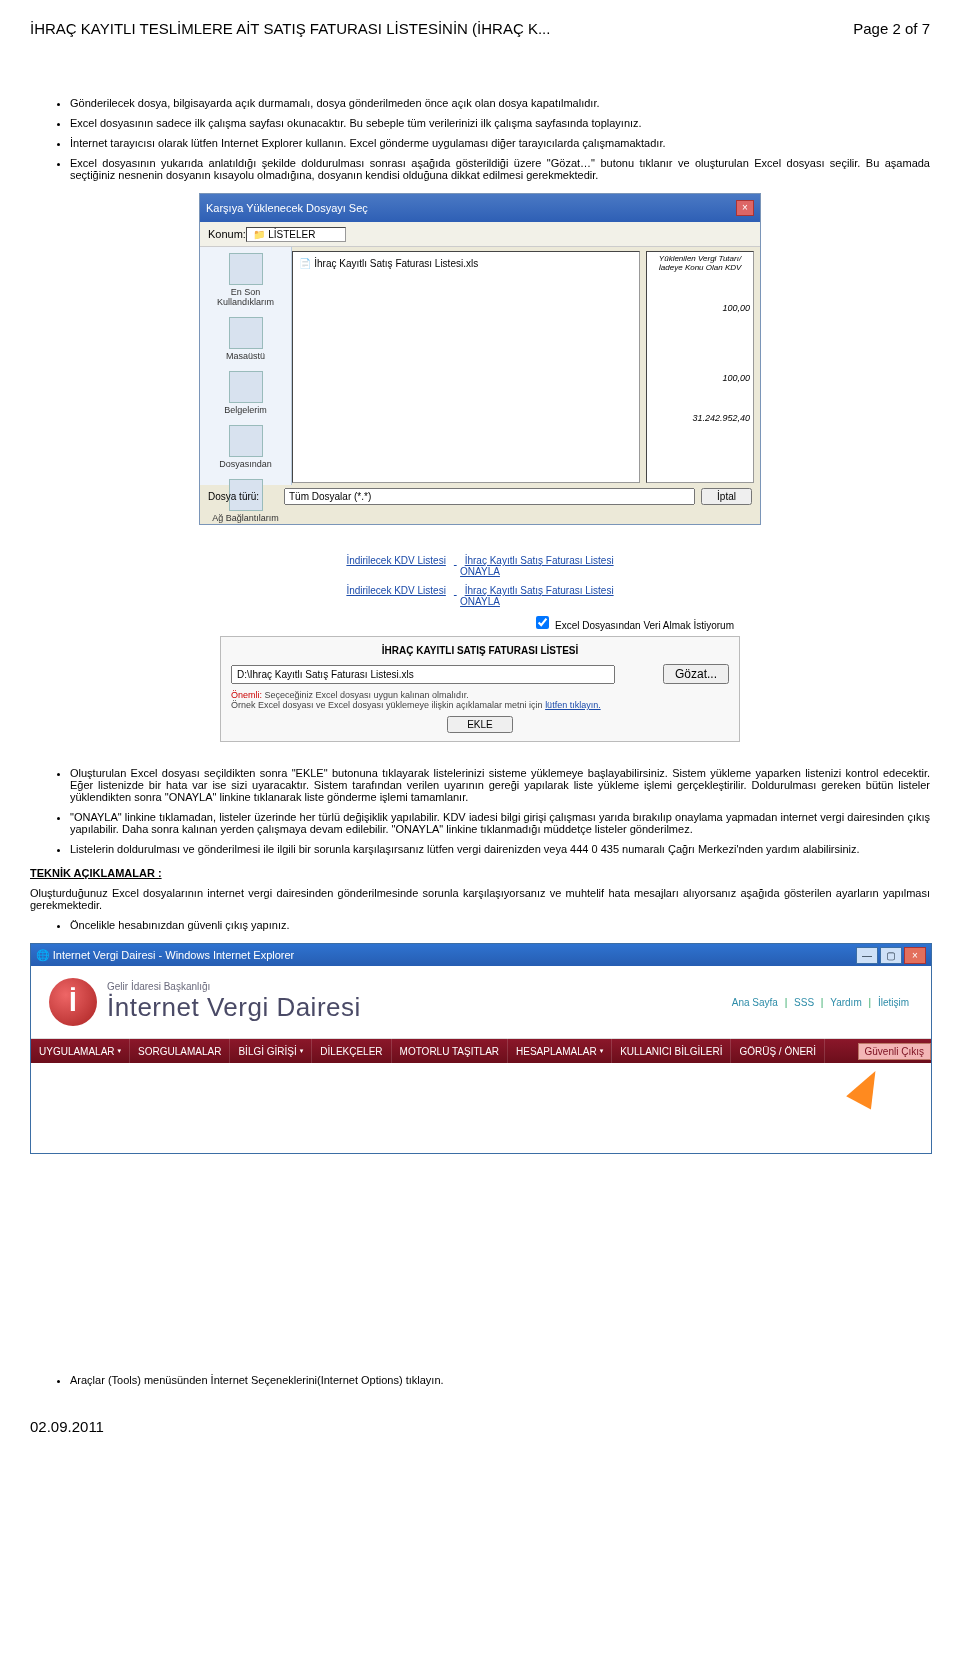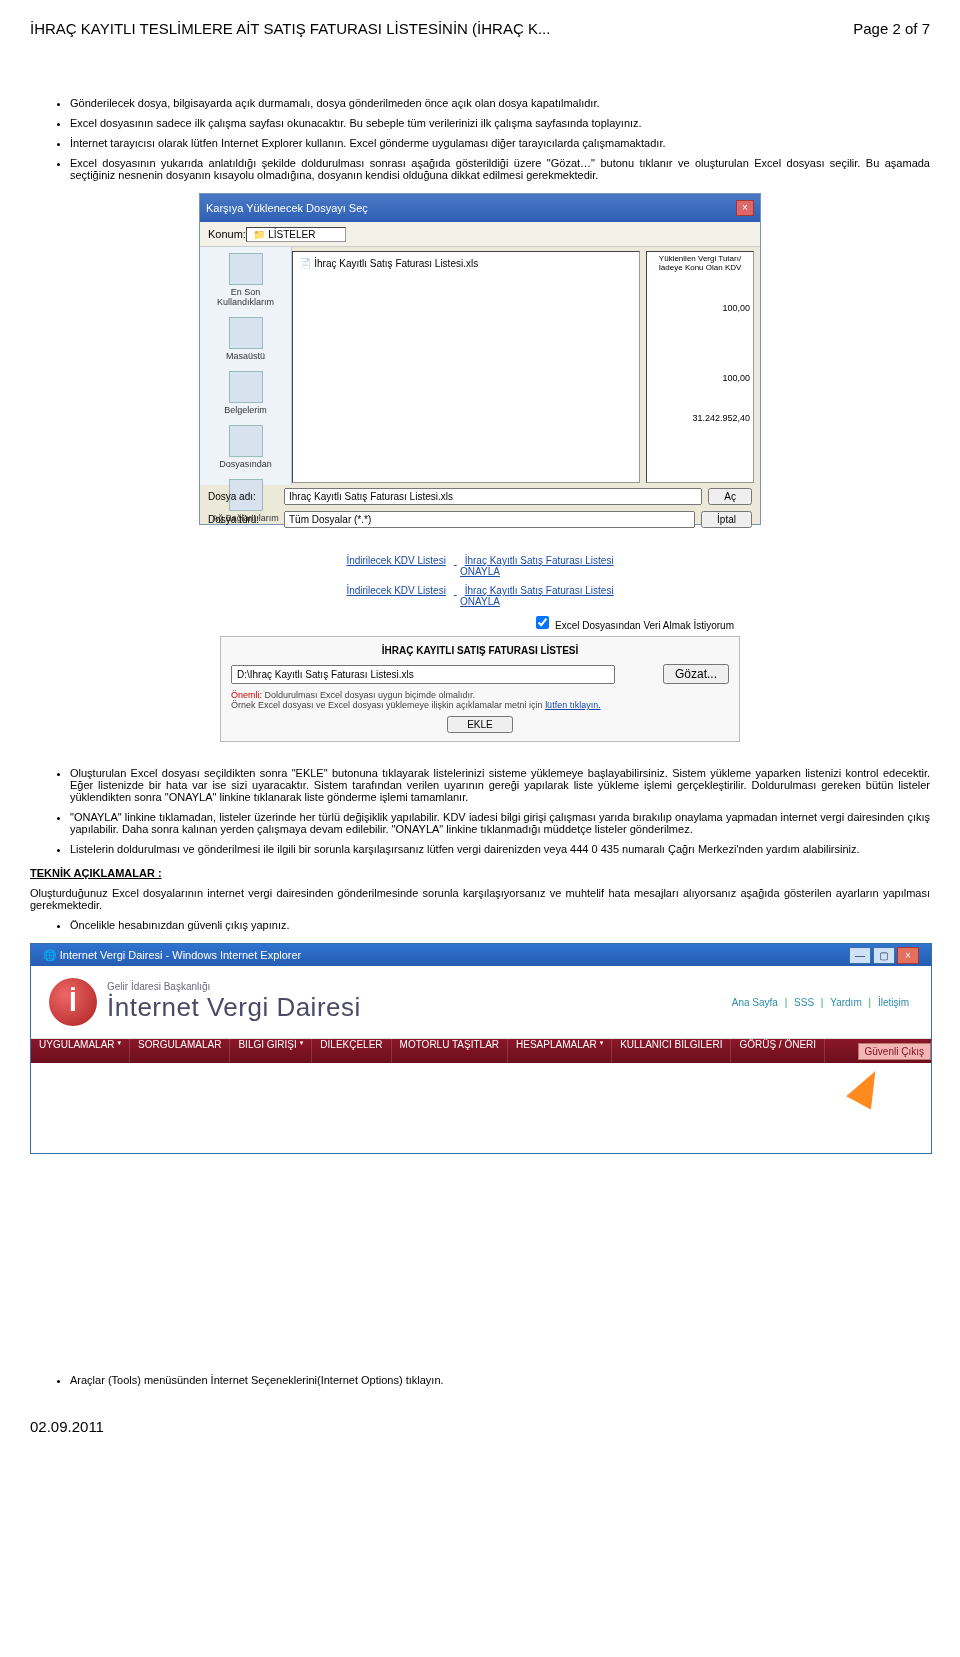--- a/index.html
+++ b/index.html
@@ -96,21 +96,21 @@
     flex:1; background:#fff; border:1px inset #999; margin:4px 6px 2px 0;
     padding:4px 6px;
     font-size:10px;
   }
   .dialog1 .files .row {
     display:flex; justify-content:space-between;
     padding:2px 0;
   }
   .dialog1 .right-col {
     width:100px; background:#fff; border:1px inset #999; margin:4px 6px 2px 0;
-    padding:3px; font-size:9px; text-align:center;
+    padding:3px; font-size:9px; text-align:center;font-style:italic;
   }
   .dialog1 .footer {
     display:flex; align-items:center; gap:6px; padding:3px 8px;
     font-size:10px;
   }
   .dialog1 .footer input {
     flex:1; font-size:10px; padding:1px 3px;
   }
   .dialog1 .footer button {
     font-size:10px; padding:1px 14px;
@@ -153,21 +153,21 @@
 
   .ie-window {
     width: 900px;
     margin: 8px auto 220px auto;
     border: 1px solid #3b6ea5;
   }
   .ie-titlebar {
     background: linear-gradient(#2f73d0,#265db2);
     height: 22px; color:#fff; font-size:11px;
     display:flex; justify-content:space-between; align-items:center;
-    padding:0 12px;
+    padding:0 5px;
   }
   .ie-titlebar .wbtns { display:flex; gap:2px; }
   .ie-titlebar .wbtn {
     width:20px; height:15px; background:#cfe1f7; border:1px solid #3b6ea5;
     font-size:10px; text-align:center; line-height:15px; color:#234;
   }
   .ie-titlebar .wbtn.close { background:#e36f5c; color:#fff; border-color:#a33; }
   .ivd-header {
     background: #fff;
     height: 72px;
@@ -186,21 +186,21 @@
   .ivd-logo .text .main { font-size:26px; color:#4a4a66; letter-spacing:0.5px; }
   .ivd-toplinks { font-size:10px; color:#3a6; }
   .ivd-toplinks span { color:#2d8ca8; margin:12px 4px; }
   .ivd-nav {
     background: linear-gradient(#8b172a,#6c0e1b);
     height: 24px;
     display:flex; align-items:center;
     font-size:10px; color:#fff;
   }
   .ivd-nav .item {
-    padding:16px 8px; height:24px; display:flex; 
+    padding:16px 8px; height:24px; display:flex; align-items:center;
     border-right:1px solid rgba(255,255,255,0.15);
     white-space: nowrap;
   }
   .ivd-nav .tri { font-size:7px; margin-left:3px; }
   .ivd-nav .pink-tab {
     background:#f3b6b6; color:#7a1020;
     font-size:10px; padding:2px 6px;
     border:1px solid #b76; margin-left:auto;
     position: relative;
   }
@@ -261,25 +261,20 @@
       <div class="right-col">
         <div style="font-size:8px;line-height:1.1;margin-bottom:6px;">Yüklenilen Vergi Tutarı/İadeye Konu Olan KDV</div>
         <div style="text-align:right;margin-top:30px;">100,00</div>
         <div style="height:60px;"></div>
         <div style="text-align:right;">100,00</div>
         <div style="height:30px;"></div>
         <div style="text-align:right;font-size:9px;">31.242.952,40</div>
       </div>
     </div>
     <div class="footer">
-      <span style="width:70px;">Dosya adı:</span>
-      <input value="İhraç Kayıtlı Satış Faturası Listesi.xls" style="">
-      <button>Aç</button>
-    </div>
-    <div class="footer">
       <span style="width:70px;">Dosya türü:</span>
       <input value="Tüm Dosyalar (*.*)" style="">
       <button>İptal</button>
     </div>
   </div>
   <div class="links-row">
     <span>İndirilecek KDV Listesi</span>
     <span>İhraç Kayıtlı Satış Faturası Listesi</span><br>
     <span>ONAYLA</span>
   </div>
@@ -293,21 +288,21 @@
     <div class="check-row">
       <label><input type="checkbox" checked="" style=""> <span>Excel Dosyasından Veri Almak İstiyorum</span></label>
     </div>
     <div class="box">
       <div class="tab-title">İHRAÇ KAYITLI SATIŞ FATURASI LİSTESİ</div>
       <div class="path-row">
         <input value="D:\İhraç Kayıtlı Satış Faturası Listesi.xls" style="">
         <button>Gözat...</button>
       </div>
       <div class="hint">
-        <span class="red">Önemli:</span><span> Doldurulması Excel dosyası uygun biçimde olmalıdır.</span><br>
+        <span class="red">Önemli:</span><span> Seçeceğiniz Excel dosyası uygun kalınan olmalıdır.</span><br>
         <span>Örnek Excel dosyası ve Excel dosyası yüklemeye ilişkin açıklamalar metni için </span><span style="color:#1a4aaa;text-decoration:underline;">lütfen tıklayın.</span>
       </div>
       <div class="ekle"><button>EKLE</button></div>
     </div>
   </div>
 
   <ul class="bullet-list">
     <li>Oluşturulan Excel dosyası seçildikten sonra "EKLE" butonuna tıklayarak listelerinizi sisteme yüklemeye başlayabilirsiniz. Sistem yükleme yaparken listenizi kontrol edecektir. Eğer listenizde bir hata var ise sizi uyaracaktır. Sistem tarafından verilen uyarının gereği yapılarak liste yükleme işlemi gerçekleştirilir. Doldurulması gereken bütün listeler yüklendikten sonra "ONAYLA" linkine tıklanarak liste gönderme işlemi tamamlanır.</li>
     <li>"ONAYLA" linkine tıklamadan, listeler üzerinde her türlü değişiklik yapılabilir. KDV iadesi bilgi girişi çalışması yarıda bırakılıp onaylama yapmadan internet vergi dairesinden çıkış yapılabilir. Daha sonra kalınan yerden çalışmaya devam edilebilir. "ONAYLA" linkine tıklanmadığı müddetçe listeler gönderilmez.</li>
     <li>Listelerin doldurulması ve gönderilmesi ile ilgili bir sorunla karşılaşırsanız lütfen vergi dairenizden veya 444 0 435 numaralı Çağrı Merkezi'nden yardım alabilirsiniz.</li>

